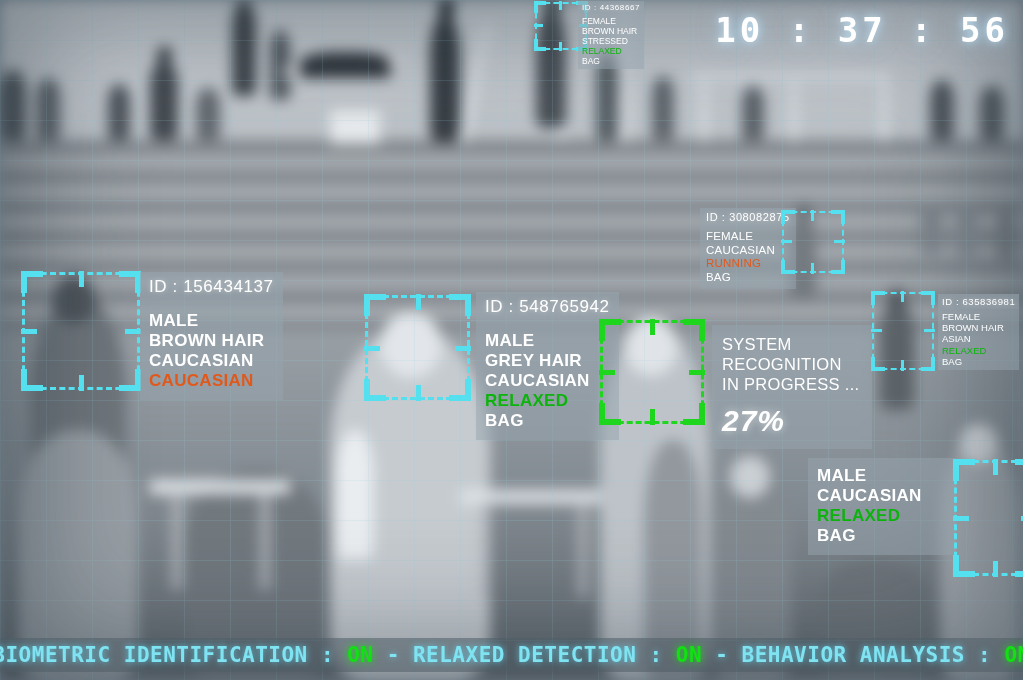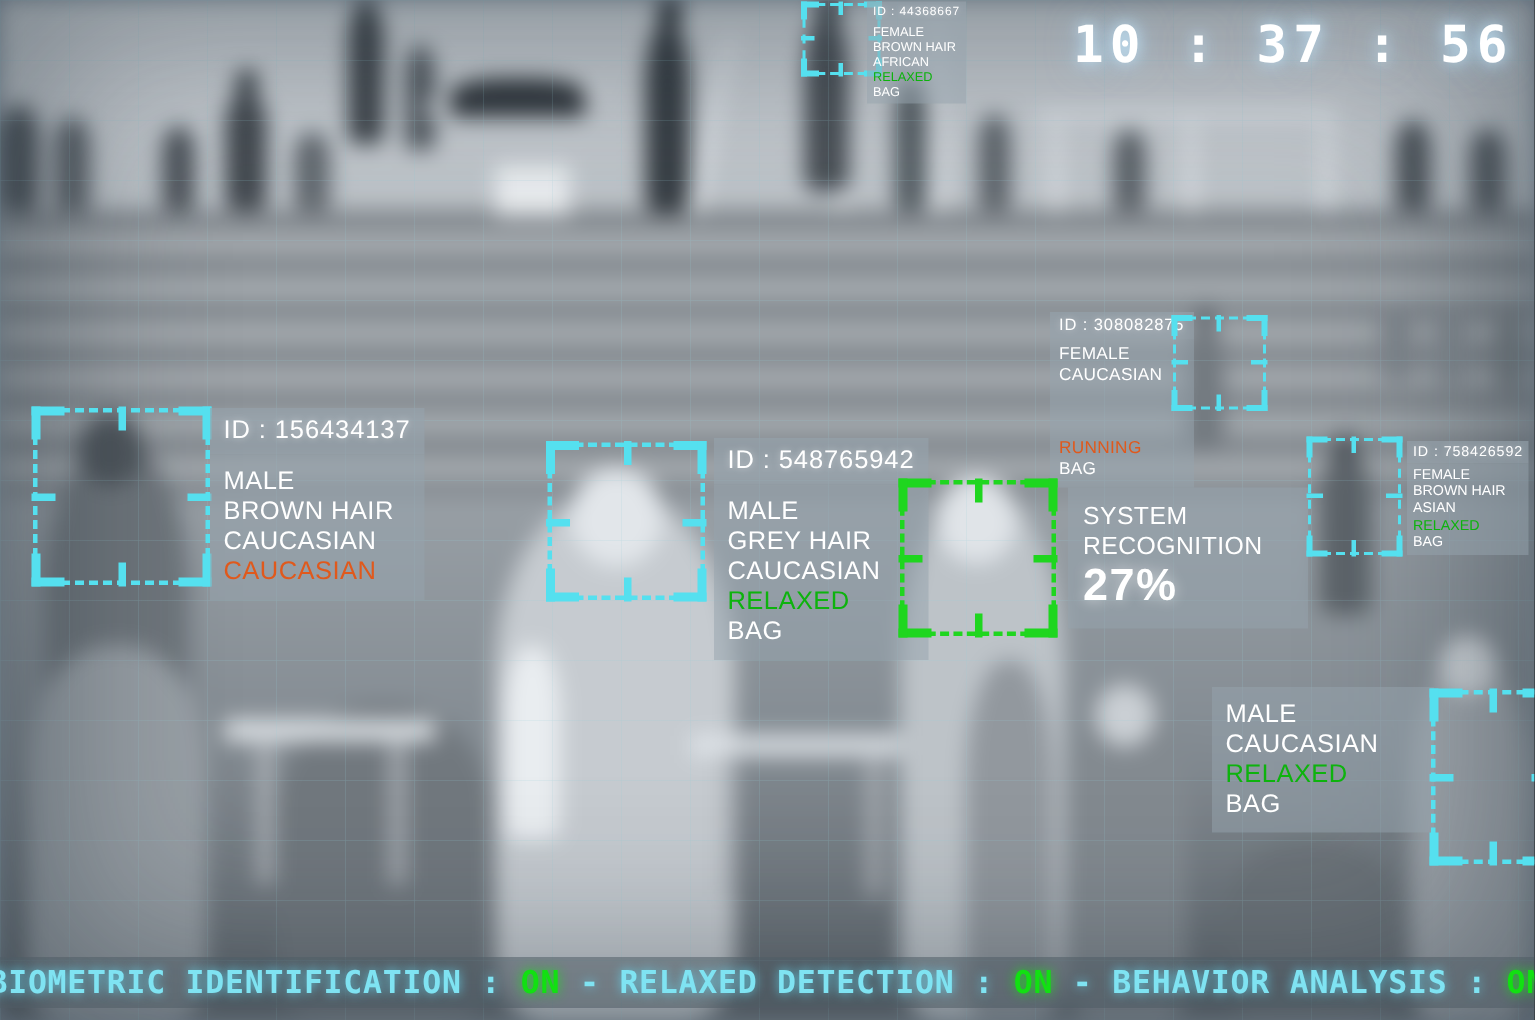--- a/index.html
+++ b/index.html
@@ -62,38 +62,38 @@
 
   
   .panel{position:absolute;}
   .pid{background:rgba(150,163,173,.62);color:#fff;
        letter-spacing:.6px;white-space:nowrap;
        text-shadow:0 0 5px rgba(255,255,255,.45);}
   .pbody{background:rgba(150,163,173,.50);color:#fff;line-height:1.18;}
   .pbody div{white-space:nowrap;}
   .st-relaxed{color:#0db30d;}
   .st-stressed{color:#e0591c;}
-  .st-running{color:#e0591c;margin-top:36px;}
+  .st-running{color:#e0591c;}
 
   
   .p-lg .pid{font-size:17px;padding:5px 9px 6px;}
-  .p-lg .pbody{font-size:17px;padding:8px 9px 9px;letter-spacing:.3px;}
+  .p-lg .pbody{font-size:17px;padding:8px 9px 9px;letter-spacing:.3px;font-weight:bold;}
   
   .p-md .pid{font-size:11px;padding:3px 6px 3px;}
   .p-md .pbody{font-size:11.5px;padding:4px 6px 5px;letter-spacing:.2px;}
   
   .p-sm .pid{font-size:8px;padding:2px 4px 2px;}
   .p-sm .pbody{font-size:8.5px;padding:2px 4px 3px;}
 
   
   #sysrec{position:absolute;left:712px;top:325px;width:140px;
           background:rgba(150,163,173,.50);padding:9px 10px 11px;}
   #sysrec .l{color:#fff;font-size:16.5px;line-height:1.22;letter-spacing:.3px;white-space:nowrap;}
-  #sysrec .pct{color:#fff;font-size:30px;font-weight:bold;margin-top:0;
-               letter-spacing:1px;text-shadow:0 0 9px rgba(255,255,255,.6);}
+  #sysrec .pct{color:#fff;font-size:30px;font-weight:bold;margin-top:10px;
+               letter-spacing:1px;text-shadow:0 0 9px rgba(255,255,255,.6);font-style:italic;}
 
   
   .techno{font-family:"DejaVu Sans Mono", monospace;font-weight:bold;}
   #camlbl{position:absolute;left:10px;top:10px;
      background:rgba(120,132,142,.55);padding:6px 18px 8px 16px;}
   #camlbl span{color:#fff;font-size:36px;letter-spacing:7px;
      text-shadow:0 0 10px rgba(200,235,255,.95),0 0 22px rgba(150,210,255,.6);}
   #clock{position:absolute;right:14px;top:10px;}
   #clock span{color:#fff;font-size:34px;letter-spacing:4px;
      text-shadow:0 0 10px rgba(200,235,255,.95),0 0 22px rgba(150,210,255,.6);}
@@ -200,21 +200,21 @@
     <div class="tk t" style="height:9px;width:3px;"></div>
     <div class="tk b" style="height:9px;width:3px;"></div>
     <div class="tk l" style="width:9px;height:3px;"></div>
     <div class="tk r" style="width:9px;height:3px;"></div>
   </div>
   <div class="panel p-sm" style="left:578px;top:1px;">
     <div class="pid">ID : 44368667</div>
     <div class="pbody">
       <div>FEMALE</div>
       <div>BROWN HAIR</div>
-      <div>AFRICAN</div>
+      <div>STRESSED</div>
       <div class="st-relaxed">RELAXED</div>
       <div>BAG</div>
     </div>
   </div>
 
   <div class="panel p-md" style="left:700px;top:208px;">
     <div class="pid">ID : 308082875</div>
     <div class="pbody">
       <div>FEMALE</div>
       <div>CAUCASIAN</div>
@@ -285,36 +285,37 @@
       <div class="cn br"></div>
     <div class="tk t"></div>
       <div class="tk b"></div>
     <div class="tk l"></div>
       <div class="tk r"></div>
   </div>
 
   <div id="sysrec">
     <div class="l">SYSTEM</div>
     <div class="l">RECOGNITION</div>
+    <div class="l">IN PROGRESS ...</div>
     <div class="pct">27%</div>
   </div>
 
   <div class="track cy" style="left:872px;top:292px;width:62px;height:78px;">
     <div class="dash" style="border-width:2px;"></div>
     <div class="cn tl" style="width:14px;height:14px;border-left-width:4px;border-top-width:4px;"></div>
     <div class="cn tr" style="width:14px;height:14px;border-right-width:4px;border-top-width:4px;"></div>
     <div class="cn bl" style="width:14px;height:14px;border-left-width:4px;border-bottom-width:4px;"></div>
     <div class="cn br" style="width:14px;height:14px;border-right-width:4px;border-bottom-width:4px;"></div>
     <div class="tk t" style="height:11px;width:3px;"></div>
     <div class="tk b" style="height:11px;width:3px;"></div>
     <div class="tk l" style="width:11px;height:3px;"></div>
     <div class="tk r" style="width:11px;height:3px;"></div>
   </div>
   <div class="panel p-sm" style="left:938px;top:294px;">
-    <div class="pid" style="font-size:9.5px;">ID : 758426592</div>
+    <div class="pid" style="font-size:9.5px;">ID : 635836981</div>
     <div class="pbody" style="font-size:9.5px;">
       <div>FEMALE</div>
       <div>BROWN HAIR</div>
       <div>ASIAN</div>
       <div class="st-relaxed">RELAXED</div>
       <div>BAG</div>
     </div>
   </div>
 
   <div class="panel p-lg" style="left:808px;top:458px;">

